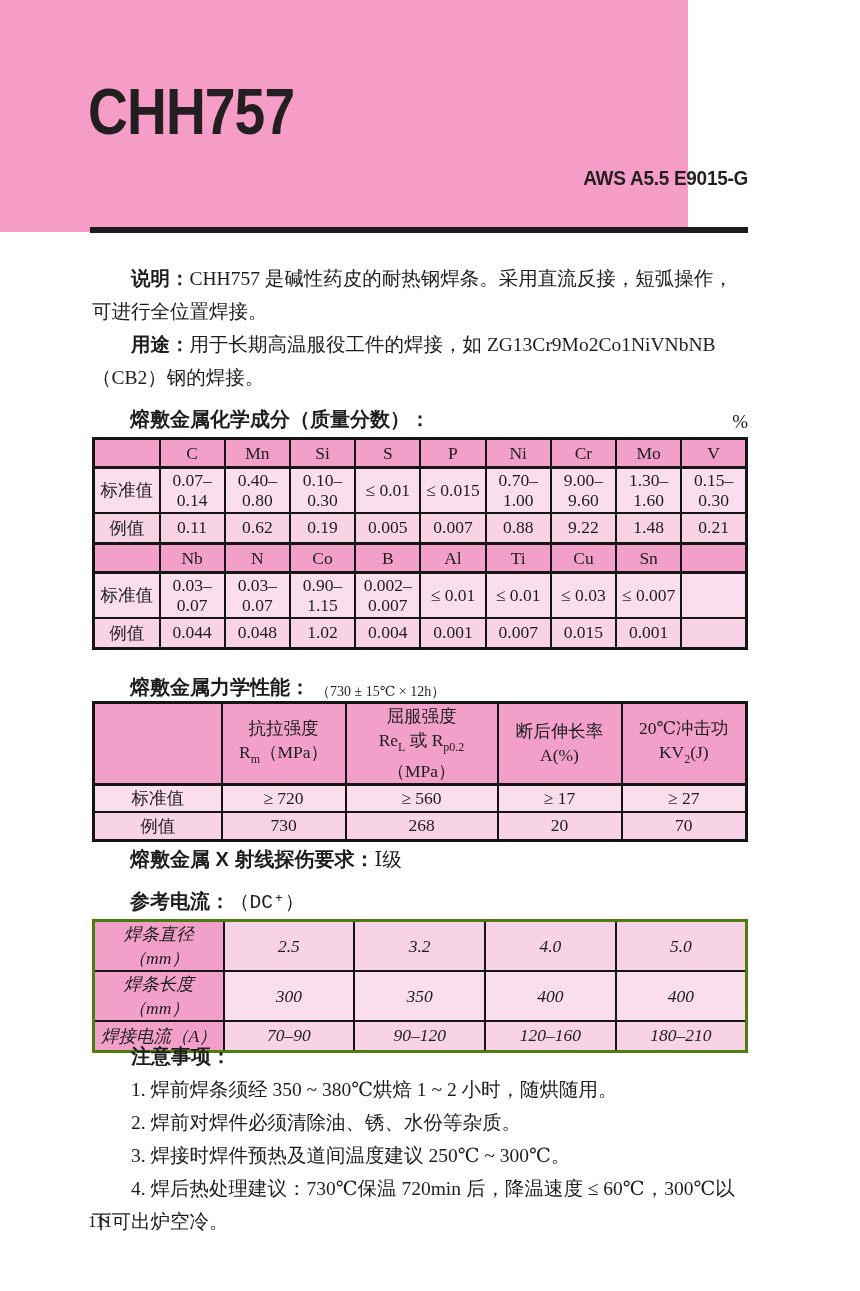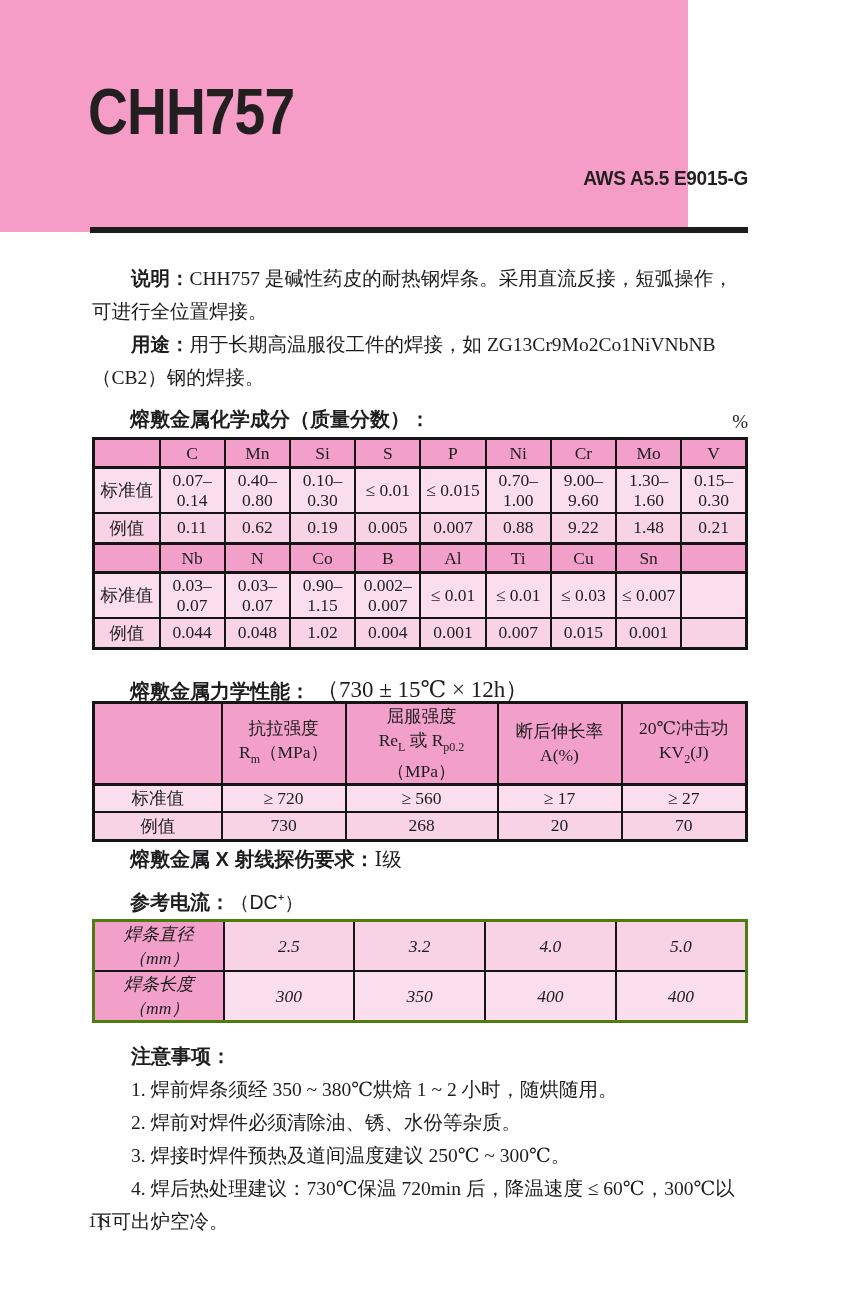--- a/index.html
+++ b/index.html
@@ -80,31 +80,31 @@
   .pre{white-space:pre-line;line-height:20px;}
   
   .chem-table{top:437px;}
   .chem-table td.hrow{height:29px;border-bottom-width:3px;}
   .chem-table td.hrow2{height:29px;border-top-width:3px;border-bottom-width:3px;}
   .chem-table tr.std td{height:45px;}
   .chem-table tr.ex td{height:31px;}
   .chem-table{border:3px solid #151515;}
   
   .mech-title{top:674px;display:flex;align-items:flex-end;text-align:center;}
-  .mech-title .cond{font-family:"Liberation Serif","DejaVu Serif",serif;font-weight:normal;font-size:23px;margin-left:6px;}
+  .mech-title .cond{font-family:"Liberation Serif","DejaVu Serif",serif;font-weight:normal;font-size:14px;margin-left:6px;}
   .mech-table{top:701px;border:3px solid #151515;}
   .mech-table td.hrow{height:52px;border-bottom-width:3px;line-height:24px;}
   .mech-table tr.std td{height:28px;}
   .mech-table tr.ex td{height:28px;}
   sub{font-size:12px;}
   
   .xray{top:846px;font-size:20px;}
   .xray .val{font-family:"Liberation Serif","DejaVu Serif",serif;font-weight:normal;font-size:19.5px;}
   .current-title{top:888px;font-size:20px;}
-  .current-title .cond{font-family:Liberation Sans, sans-serif;font-weight:normal;font-size:19.5px;margin-top:8px;}
+  .current-title .cond{font-family:Liberation Mono, monospace;font-weight:normal;font-size:19.5px;margin-top:8px;}
   .current-table{top:919px;border:3px solid #4d7c0f;font-style:italic;}
   .current-table td{height:30px;}
   
   .notes{top:1040px;font-size:19.5px;line-height:33px;}
   .notes .nt{font-size:20px;}
   .notes p{text-indent:39px;}
   
   .page-num{position:absolute;top:1212px;left:88px;font-size:17px;}
 </style>
 </head>
@@ -290,20 +290,27 @@
       <td class="rd">4.0</td>
       <td class="rd">5.0</td>
     </tr>
     <tr>
       <td class="th">焊条长度（mm）</td>
       <td class="rl">300</td>
       <td class="rl">350</td>
       <td class="rl">400</td>
       <td class="rl">400</td>
     </tr>
+    <tr>
+      <td class="th">焊接电流（A）</td>
+      <td class="rd">70–90</td>
+      <td class="rd">90–120</td>
+      <td class="rd">120–160</td>
+      <td class="rd">180–210</td>
+    </tr>
   </tbody>
     </table>
 
   <div class="sec notes">
     <p class="sans nt">注意事项：</p>
     <p>1. 焊前焊条须经 350 ~ 380℃烘焙 1 ~ 2 小时，随烘随用。</p>
     <p>2. 焊前对焊件必须清除油、锈、水份等杂质。</p>
     <p>3. 焊接时焊件预热及道间温度建议 250℃ ~ 300℃。</p>
     <p>4. 焊后热处理建议：730℃保温 720min 后，降温速度 ≤ 60℃，300℃以下可出炉空冷。</p>
   </div>

